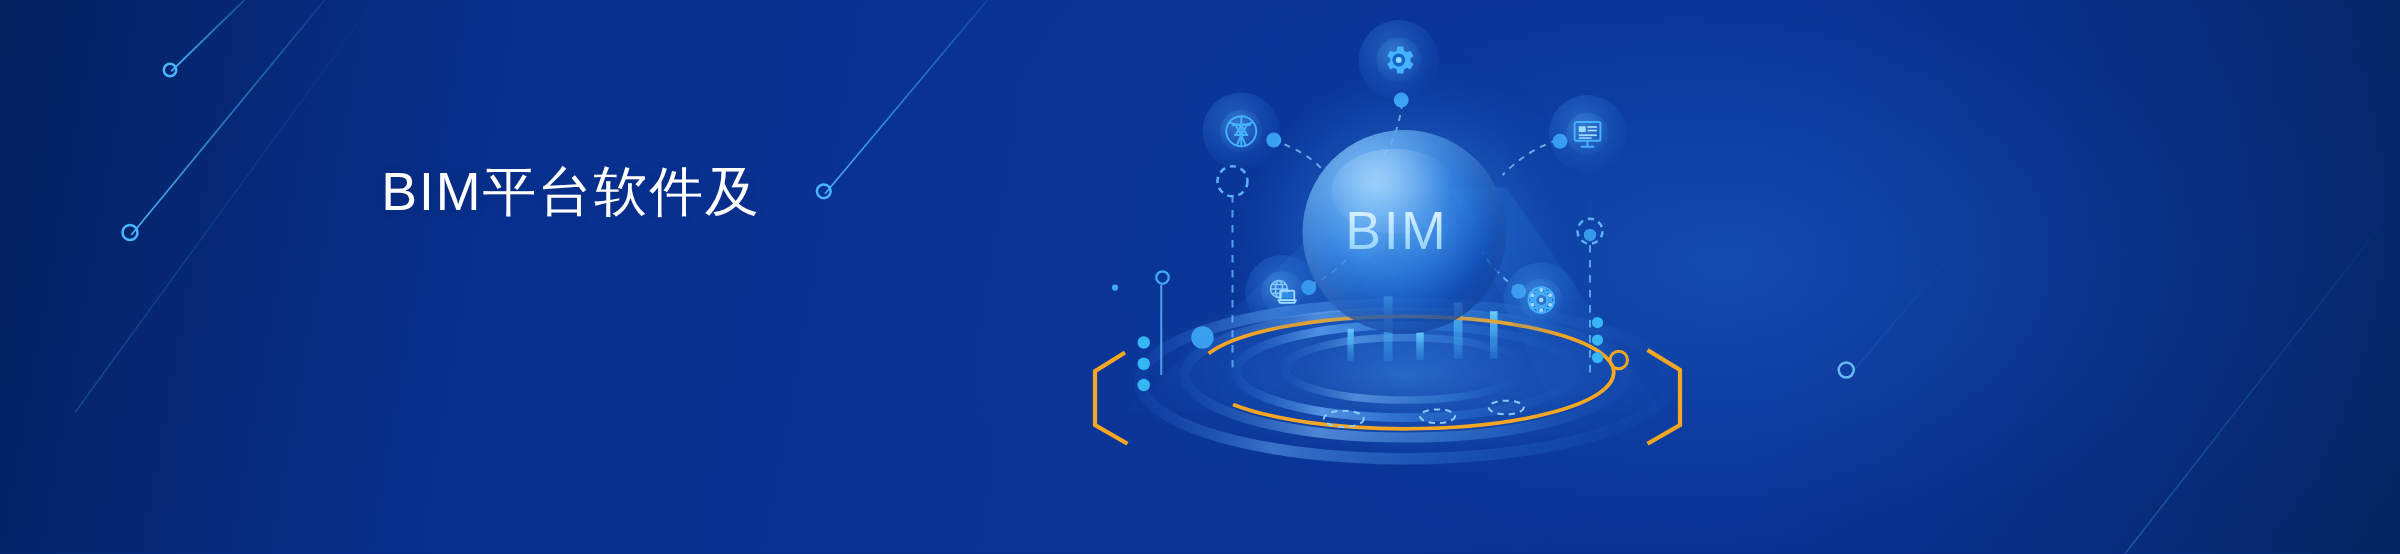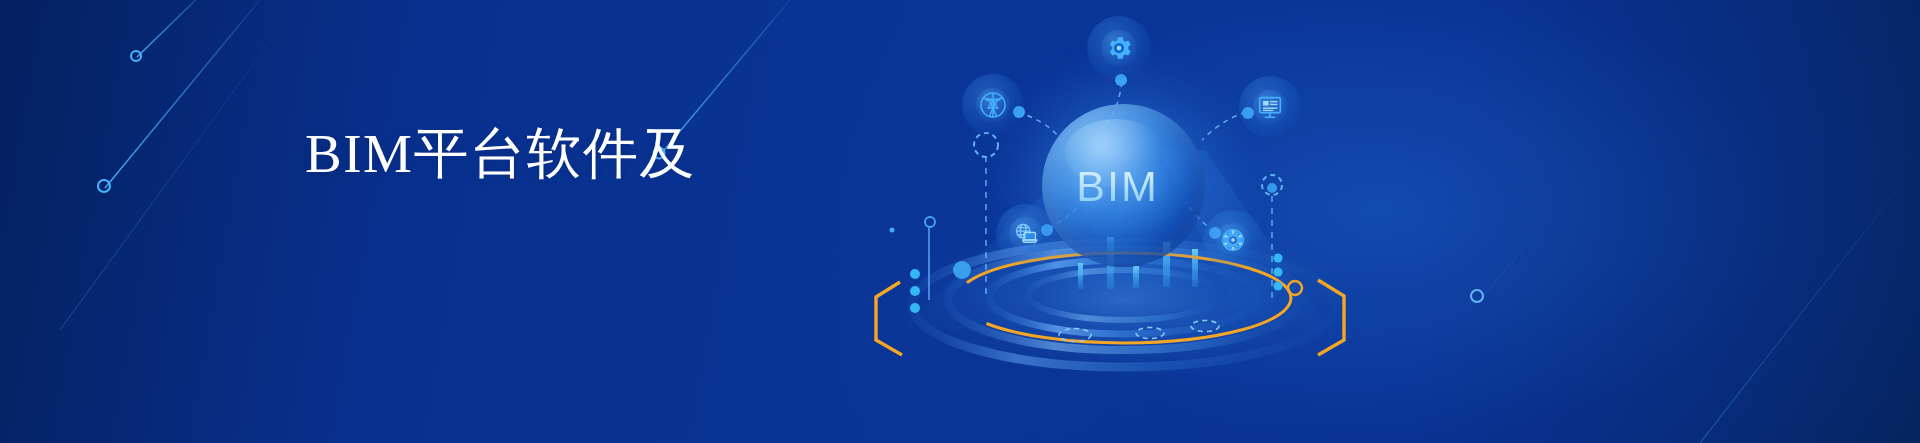--- a/index.html
+++ b/index.html
@@ -21,28 +21,27 @@
 
   
   #headline {
     position:absolute;
     left:305px;
     top:118px;
     width:720px;
     color:#ffffff;
   }
   #headline .line {
-    font-size:55px;
+    font-size:43px;
     line-height:72px;
     font-weight:400;
     letter-spacing:1.5px;
     color:#ffffff;
     white-space:nowrap;
     text-shadow:0 1px 10px rgba(0,0,0,0.12);
-    font-family:Liberation Serif, serif;
   }
 
   
   #bim-sphere {
     position:absolute;
     left:1042px;
     top:104px;
     width:163px;
     height:163px;
     border-radius:50%;

